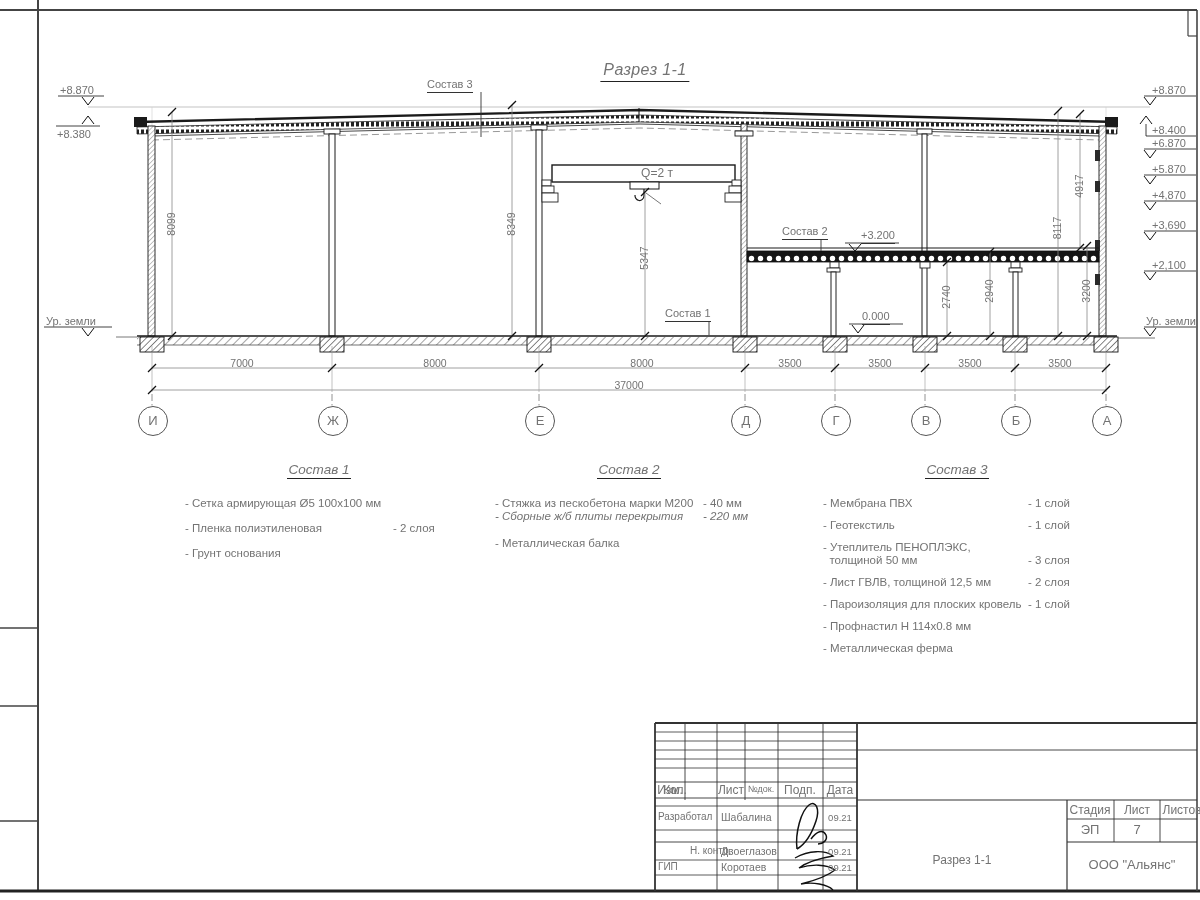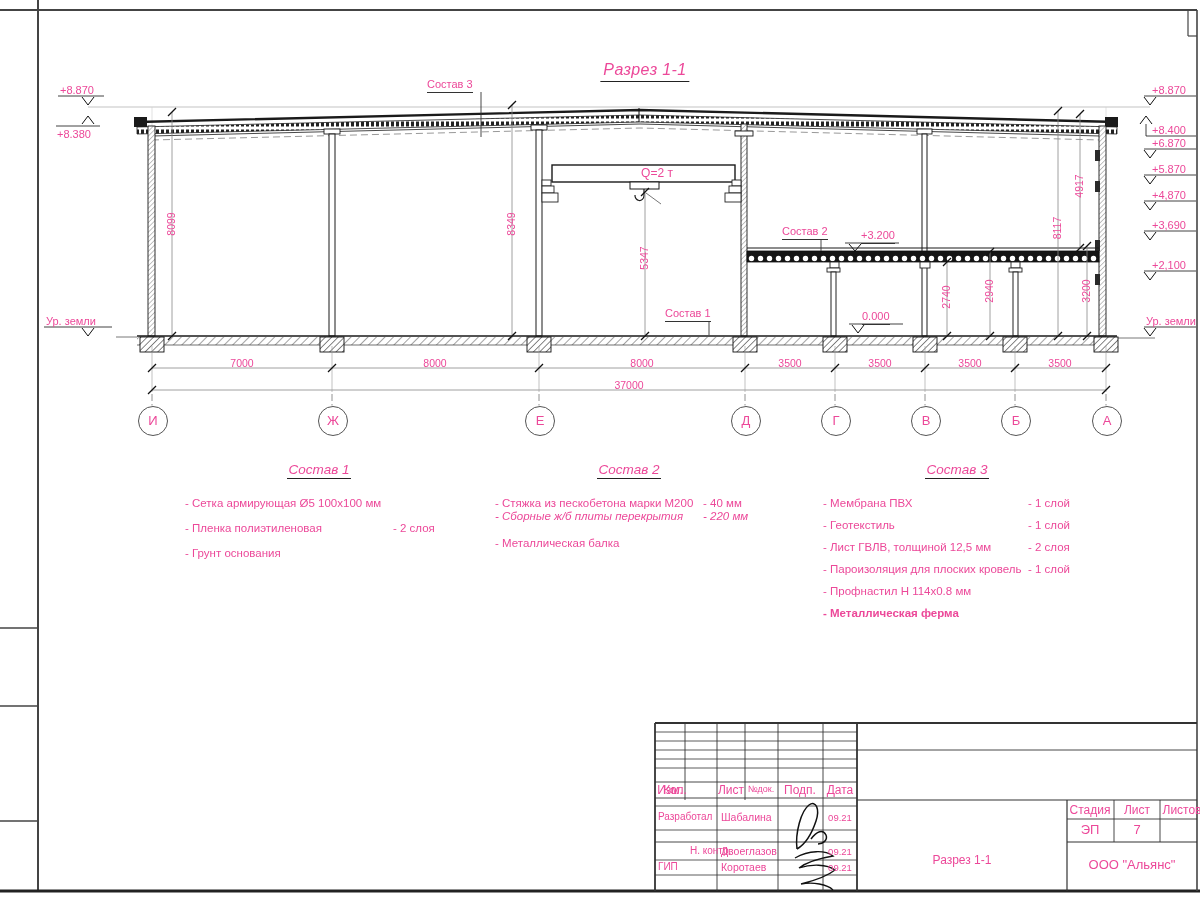--- a/index.html
+++ b/index.html
@@ -1,17 +1,17 @@
 <!DOCTYPE html>
 <html><head>
 <meta charset="utf-8">
 <style>
   html,body{margin:0;padding:0;background:#e8e8e8;}
   #sheet{position:relative;width:1200px;height:900px;background:#ffffff;overflow:hidden;
-         font-family:"Liberation Sans",sans-serif;color:#ec4899;}
+         font-family:"Liberation Sans",sans-serif;color:#737373;}
   svg.linework{position:absolute;left:0;top:0;}
   .lbl{position:absolute;white-space:pre;line-height:1.15;font-size:11px;}
   .dim{font-size:10.5px;transform:translateX(-50%);}
   .vdim{font-size:10.5px;transform:translate(-50%,-50%) rotate(-90deg);}
   .elev{font-size:11px;}
   .callout{font-size:11px;border-bottom:1px solid #333;padding-bottom:1px;}
   .level{font-size:11px;border-bottom:1px solid #333;padding-bottom:1px;}
   .bubble{position:absolute;width:28px;height:28px;border:1.2px solid #555;border-radius:50%;
           line-height:28px;text-align:center;font-size:13px;background:#fff;}
   #main-title{position:absolute;font-size:16px;font-style:italic;letter-spacing:.4px;
@@ -327,24 +327,26 @@
     <div class="comp" style="left: 495px; top: 462px;">
       <h3><span>Состав 2</span></h3>
       <div class="item" style=""><span>- Стяжка из пескобетона марки М200</span><span class="val" style="left: 208px;">- 40 мм</span></div>
       <div class="item" style="margin-bottom: 14px; font-style: italic;"><span>- Сборные ж/б плиты перекрытия</span><span class="val" style="left: 208px;">- 220 мм</span></div>
       <div class="item" style="margin-bottom: 14px;"><span>- Металлическая балка</span></div>
     </div>
     <div class="comp" style="left: 823px; top: 462px;">
       <h3><span>Состав 3</span></h3>
       <div class="item" style="margin-bottom: 9px;"><span>- Мембрана ПВХ</span><span class="val" style="left: 205px;">- 1 слой</span></div>
       <div class="item" style="margin-bottom: 9px;"><span>- Геотекстиль</span><span class="val" style="left: 205px;">- 1 слой</span></div>
+      <div class="item" style="margin-bottom: 9px;"><span>- Утеплитель ПЕНОПЛЭКС,
+  толщиной 50 мм</span><span class="val" style="left: 205px;">- 3 слоя</span></div>
       <div class="item" style="margin-bottom: 9px;"><span>- Лист ГВЛВ, толщиной 12,5 мм</span><span class="val" style="left: 205px;">- 2 слоя</span></div>
       <div class="item" style="margin-bottom: 9px;"><span>- Пароизоляция для плоских кровель</span><span class="val" style="left: 205px;">- 1 слой</span></div>
       <div class="item" style="margin-bottom: 9px;"><span>- Профнастил Н 114х0.8 мм</span></div>
-      <div class="item" style=" font-weight: bold;"><span>- Металлическая ферма</span></div>
+      <div class="item" style=""><span>- Металлическая ферма</span></div>
     </div>
     <div class="lbl tbc" style="left: 670px; top: 784px; font-size: 12px;">Изм.</div>
     <div class="lbl tbc" style="left: 675px; top: 784px; font-size: 12px; text-align: center;">Кол.</div>
     <div class="lbl tbc" style="left: 731px; top: 784px; font-size: 12px;">Лист</div>
     <div class="lbl tbc" style="left: 761px; top: 784px; font-size: 9px;">№док.</div>
     <div class="lbl tbc" style="left: 800px; top: 784px; font-size: 12px;">Подп.</div>
     <div class="lbl tbc" style="left: 840px; top: 784px; font-size: 12px;">Дата</div>
     <div class="lbl" style="left: 658px; top: 811px; font-size: 10px;">Разработал</div>
     <div class="lbl" style="left: 721px; top: 811px; font-size: 10.5px;">Шабалина</div>
     <div class="lbl tbc" style="left: 840px; top: 813px; font-size: 9.5px;">09.21</div>

